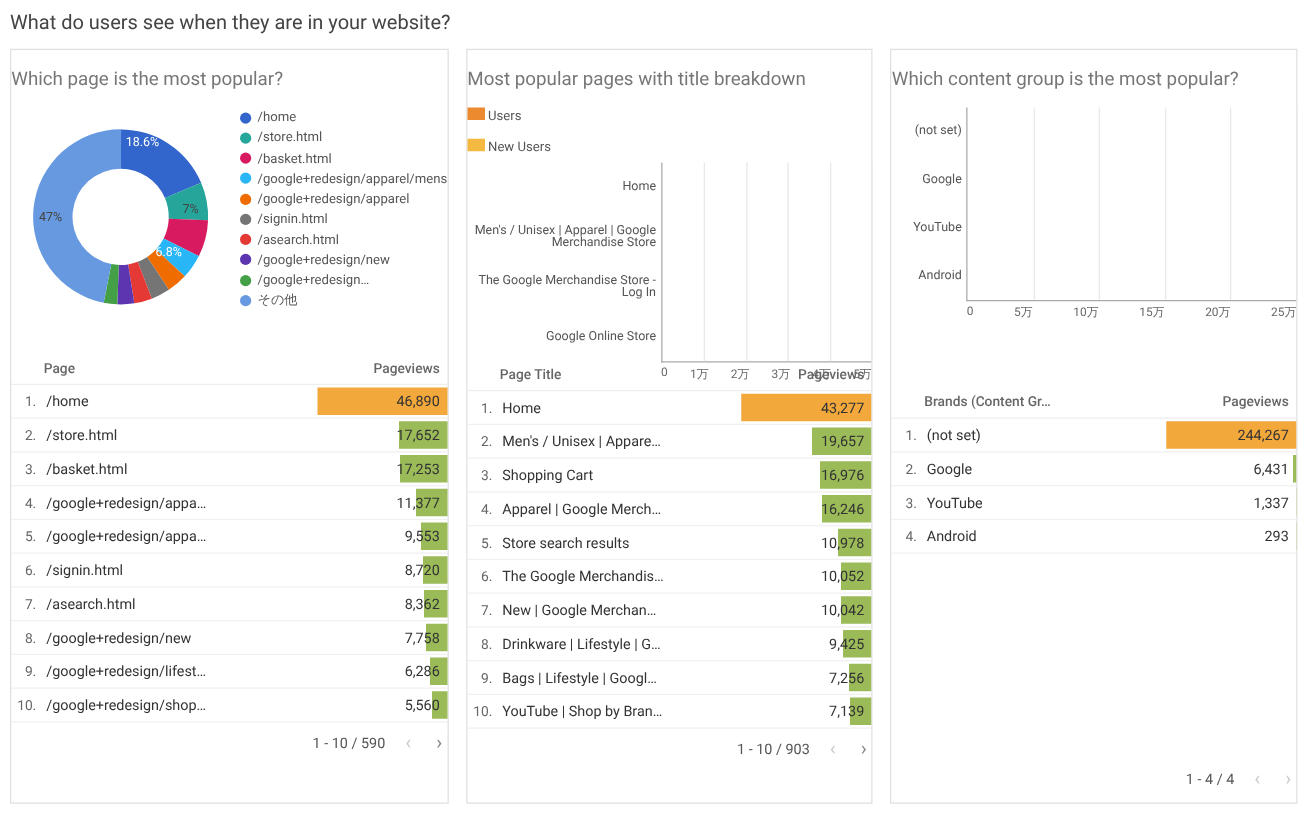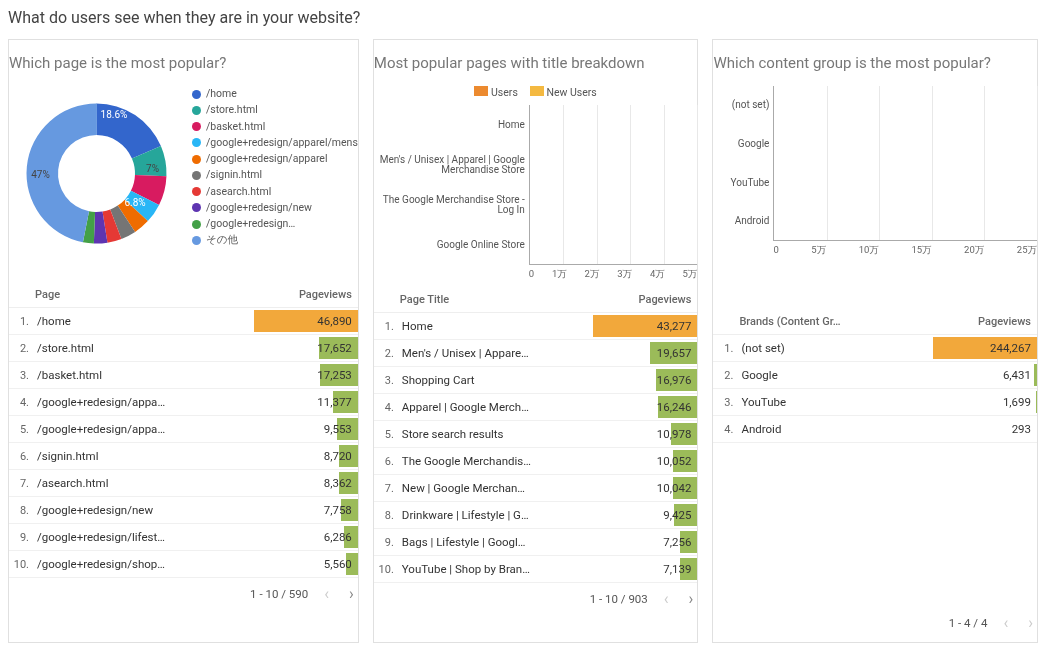--- a/index.html
+++ b/index.html
@@ -11,21 +11,21 @@
   
   .donut-row { display: flex; gap: 8px; height: 190px; }
   .donut-wrap { position: relative; width: 175px; height: 175px; flex-shrink: 0; }
   .donut-wrap svg { width: 100%; height: 100%; transform: rotate(-90deg); }
   .donut-label { position:absolute; font-size:10px; color:#fff; transform:translate(-50%,-50%);}
   .legend { font-size: 10.5px; color:#555; line-height:1.55; }
   .legend-row { display:flex; align-items:center; gap:5px; }
   .swatch { width:9px; height:9px; border-radius:50%; flex-shrink:0; }
   
   .barchart { height: 195px; }
-  .bc-legend { display:flex; gap:12px; font-size:10.5px; color:#555; justify-content:center; margin-bottom:6px;}
+  .bc-legend { display:flex; gap:12px; font-size:10.5px; color:#555; justify-content:center; margin-bottom:6px;flex-direction:column;}
   .bc-legend .sw { width:14px; height:10px; display:inline-block; }
   .bc-body { display:flex; height: 160px; }
   .bc-labels { width: 140px; display:flex; flex-direction:column; font-size:10px; color:#555; text-align:right; padding-right:4px; }
   .bc-labels div { flex:1; display:flex; align-items:center; justify-content:flex-end; line-height:1.05;}
   .panel:nth-child(2) .bc-labels { width: 155px; }
   .bc-plot { flex:1; position:relative; border-left:1px solid #aaa; border-bottom:1px solid #aaa; }
   .bc-grid { position:absolute; top:0; bottom:0; border-left:1px solid #e8e8e8; }
   .bc-row { position:absolute; left:0; display:flex; flex-direction:column; gap:1px; justify-content:center; height:18.5%;}
   .bc-bar { height:9px; }
   .bc-xaxis { display:flex; font-size:9.5px; color:#666; margin-top:3px; }
@@ -360,21 +360,21 @@
             <span class="c3" style="background:linear-gradient(to left, #f2a83b 100%, transparent 100%)">244,267</span>
           </div>
           <div class="tbl-row">
             <span class="c1">2.</span>
             <span class="c2">Google</span>
             <span class="c3" style="background:linear-gradient(to left, #9bbb59 2.6327747915191164%, transparent 2.6327747915191164%)">6,431</span>
           </div>
           <div class="tbl-row">
             <span class="c1">3.</span>
             <span class="c2">YouTube</span>
-            <span class="c3" style="background:linear-gradient(to left, #9bbb59 0.547351873155195%, transparent 0.547351873155195%)">1,699</span>
+            <span class="c3" style="background:linear-gradient(to left, #9bbb59 0.547351873155195%, transparent 0.547351873155195%)">1,337</span>
           </div>
           <div class="tbl-row">
             <span class="c1">4.</span>
             <span class="c2">Android</span>
             <span class="c3" style="background:linear-gradient(to left, #9bbb59 0.11995070967424991%, transparent 0.11995070967424991%)">293</span>
           </div>
         </div>
     </div>
     <div class="pager" style="margin-top:170px">
       <span>1 - 4 / 4</span>

